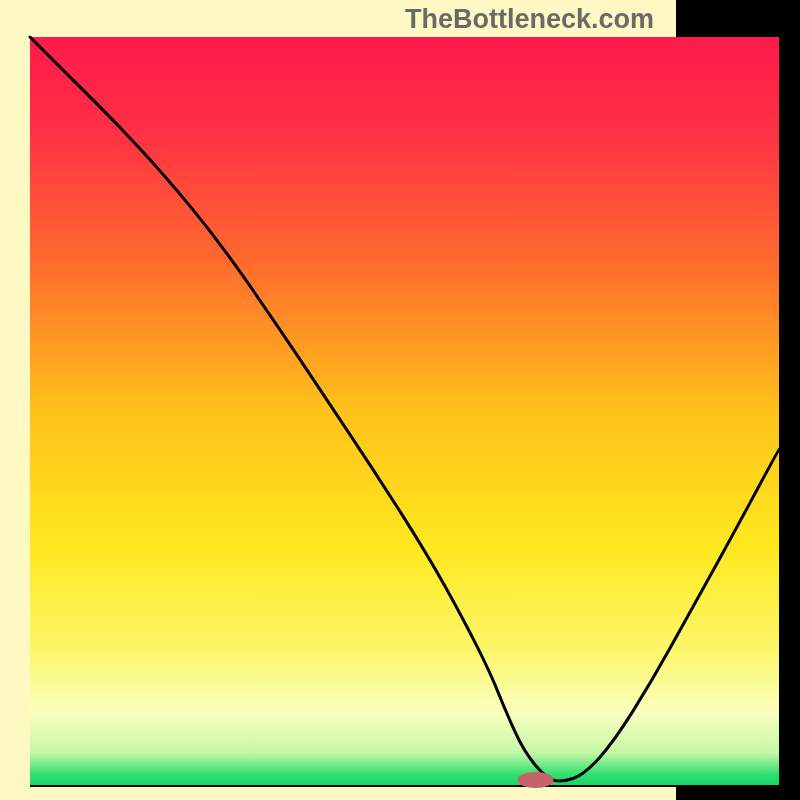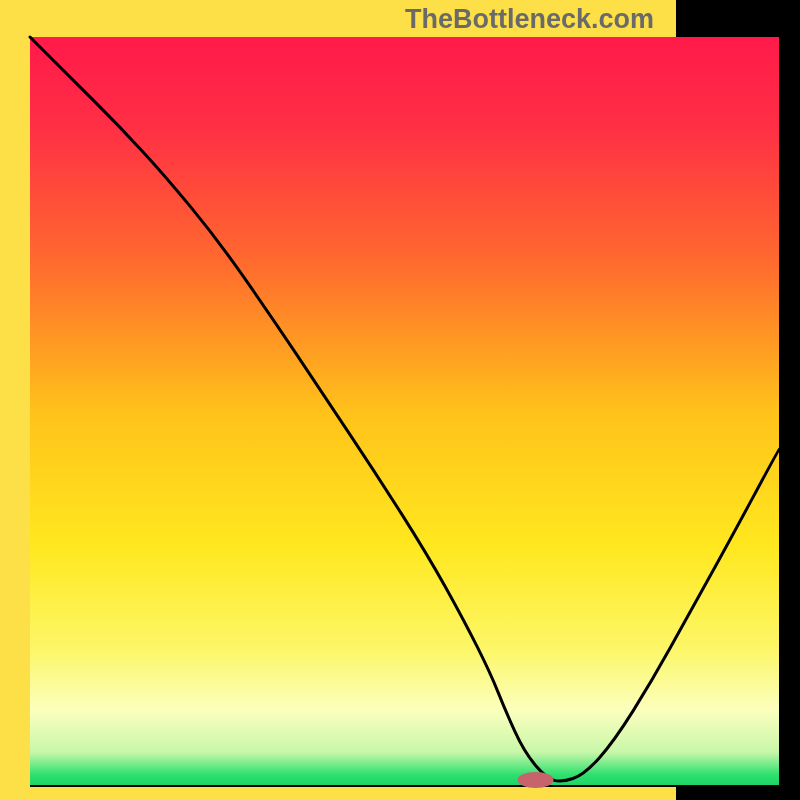--- a/index.html
+++ b/index.html
@@ -6,21 +6,21 @@
     margin: 0;
     padding: 0;
     width: 800px;
     height: 800px;
     background: #000;
     overflow: hidden;
     font-family: Arial, Helvetica, sans-serif;
   }
   .frame {
     position: absolute;
-    background: #fde047;
+    background: #fef9c3;
     width: 676px;
     height: 800px;
   }
   .watermark {
     position: absolute;
     top: 4px;
     right: 22px;
     font-size: 27px;
     font-weight: 600;
     color: #6a6a6a;

